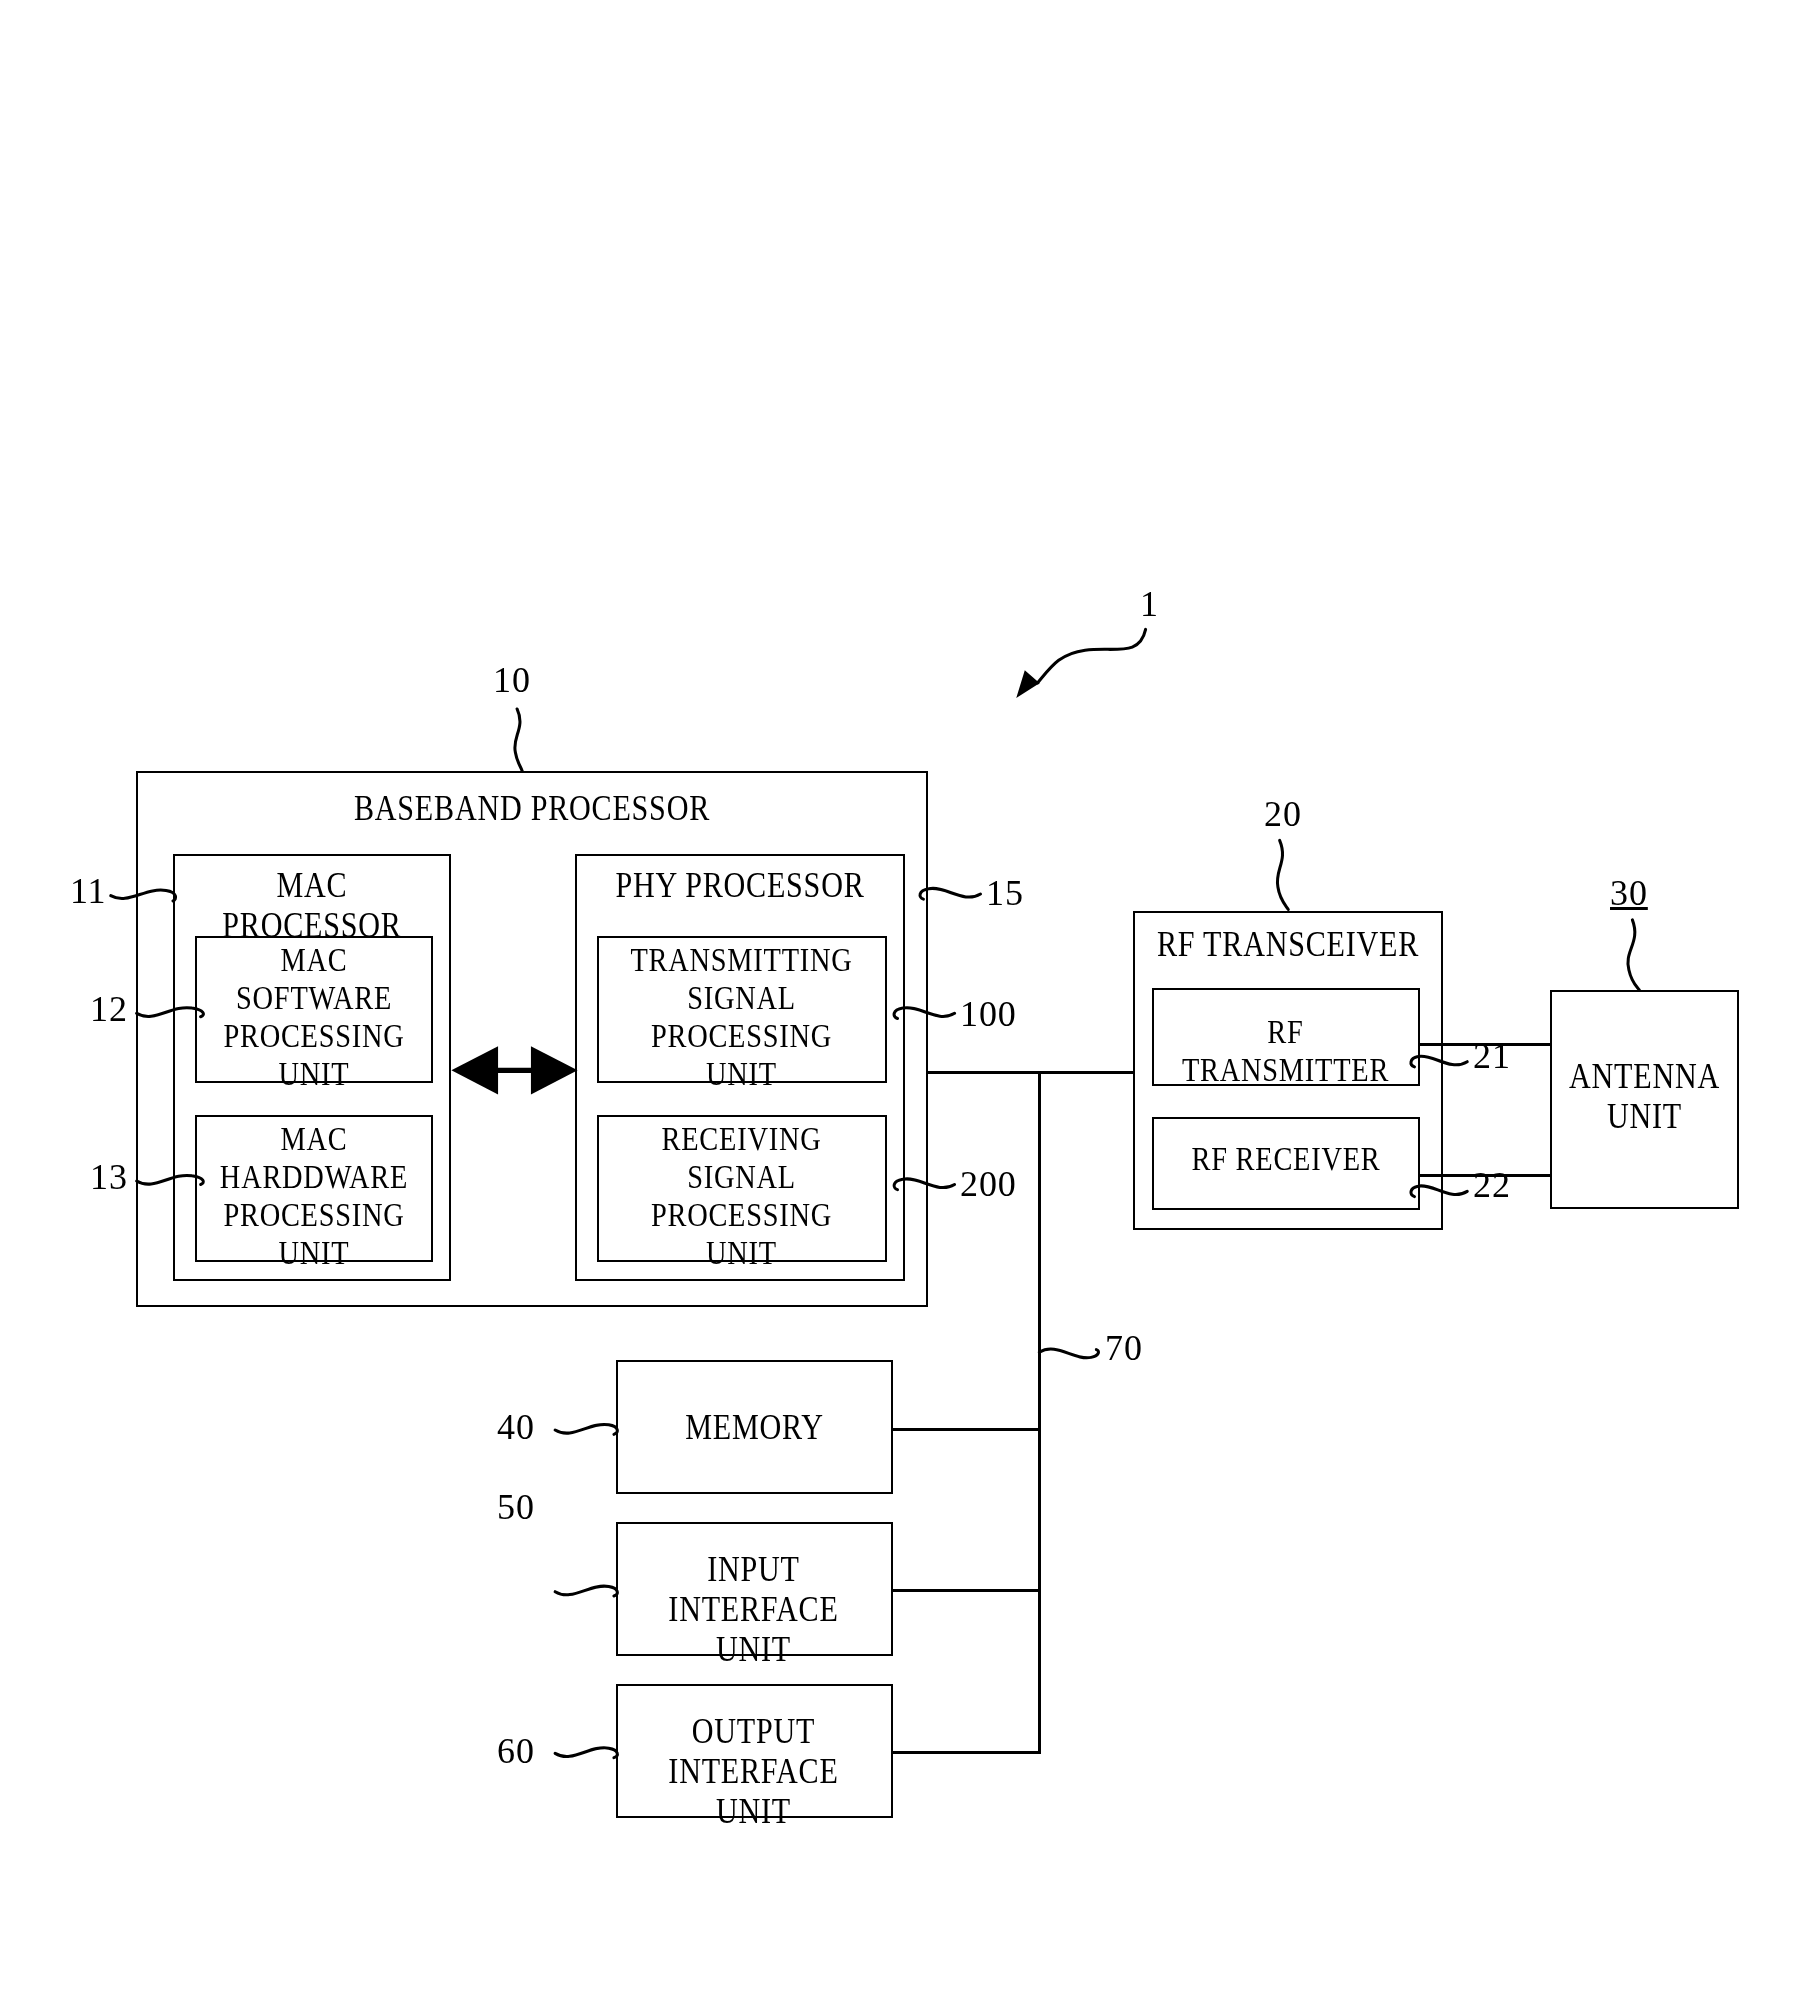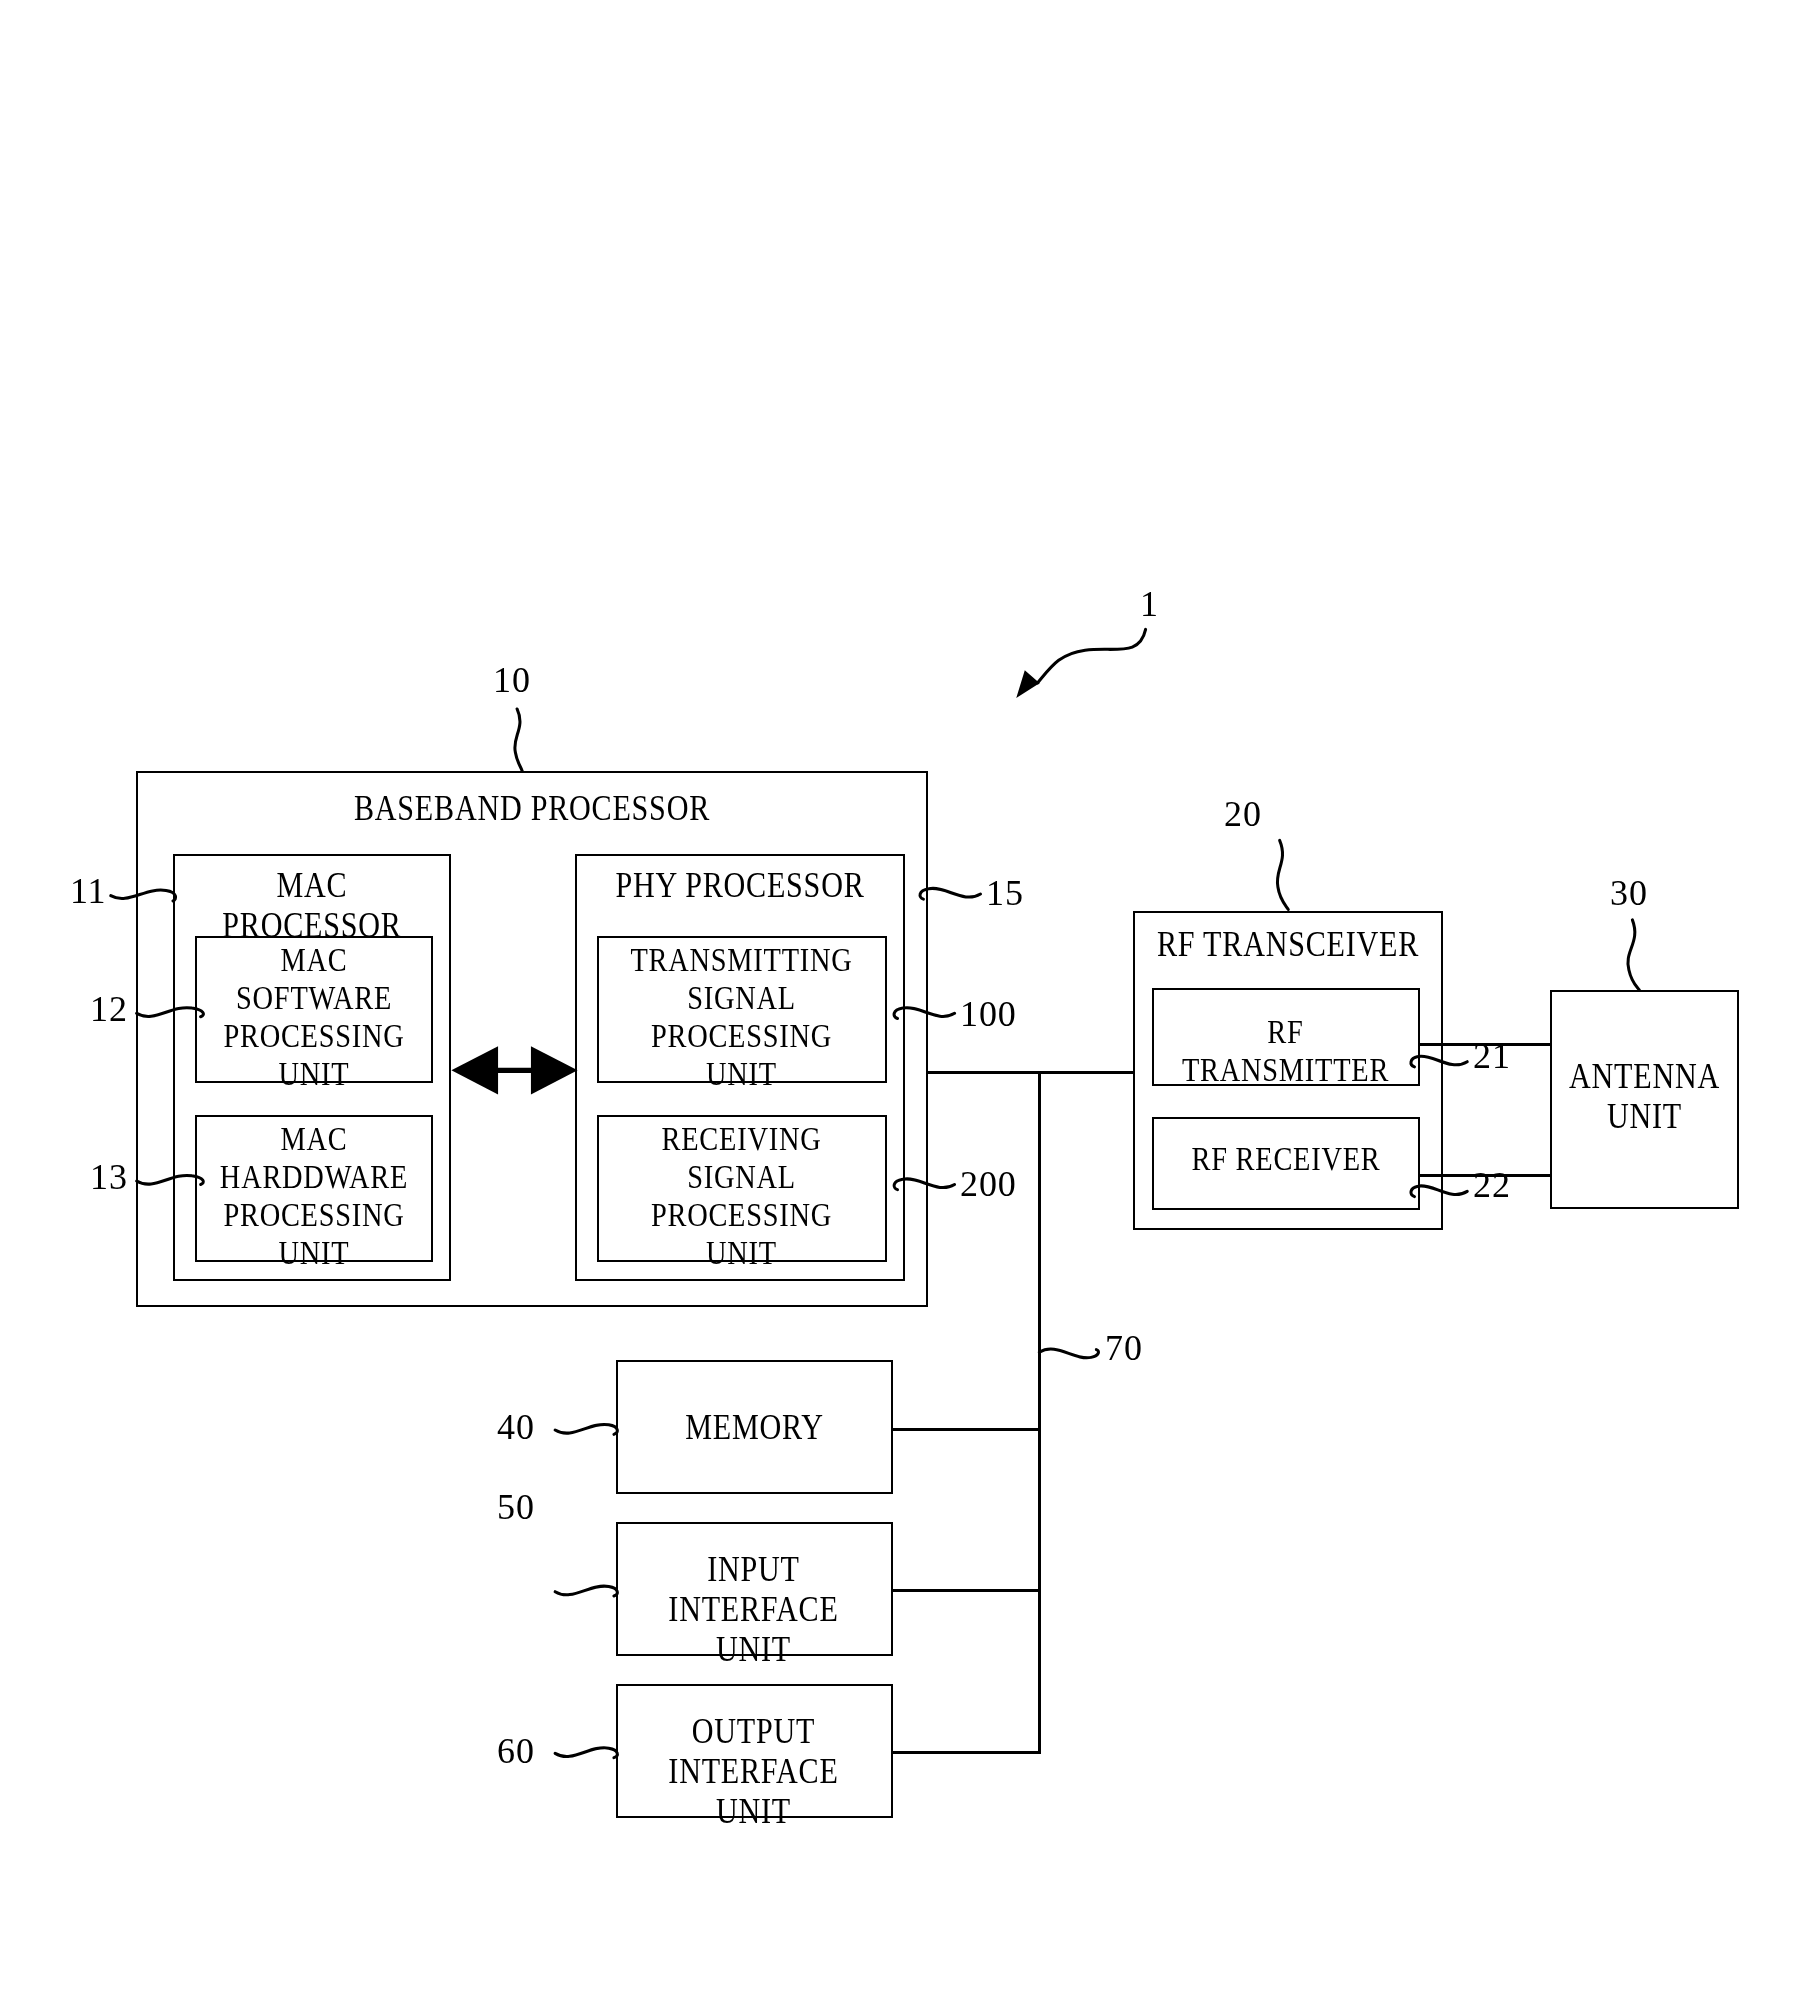--- a/index.html
+++ b/index.html
@@ -162,27 +162,27 @@
   <div class="refnum" style="left:90px; top:991px;">12</div>
 
   <div class="refnum" style="left:90px; top:1159px;">13</div>
 
   <div class="refnum" style="left:986px; top:875px;">15</div>
 
   <div class="refnum" style="left:960px; top:996px;">100</div>
 
   <div class="refnum" style="left:960px; top:1166px;">200</div>
 
-  <div class="refnum" style="left:1224px; top:796px;">20</div>
+  <div class="refnum" style="left:1264px; top:796px;">20</div>
 
   <div class="refnum" style="left:1473px; top:1038px;">21</div>
 
   <div class="refnum" style="left:1473px; top:1167px;text-align:center;">22</div>
 
-  <div class="refnum" style="left:1610px; top:875px;">30</div>
+  <div class="refnum" style="left:1610px; top:875px;text-decoration:underline;">30</div>
 
   <div class="refnum" style="left:497px; top:1409px;">40</div>
 
   <div class="refnum" style="left:497px; top:1489px;">50</div>
 
   <div class="refnum" style="left:497px; top:1733px;">60</div>
 
   <div class="refnum" style="left:1105px; top:1330px;">70</div>
 
   <svg class="overlay" viewBox="0 0 2098 2326">

